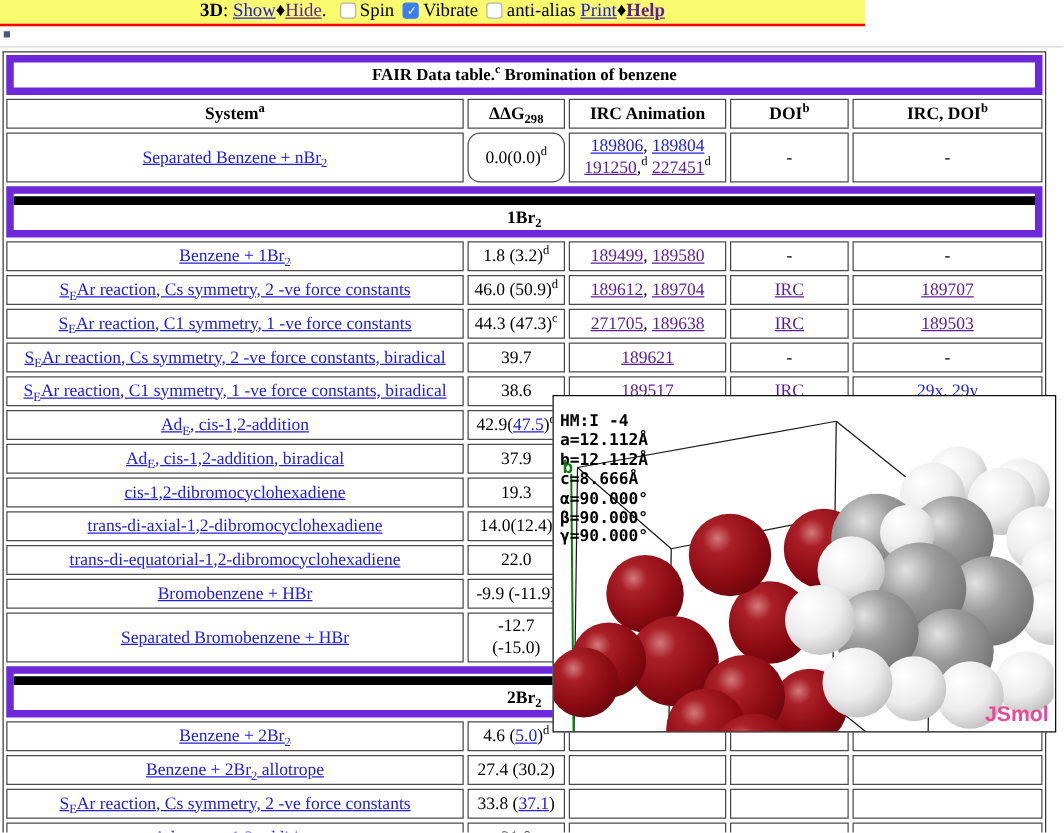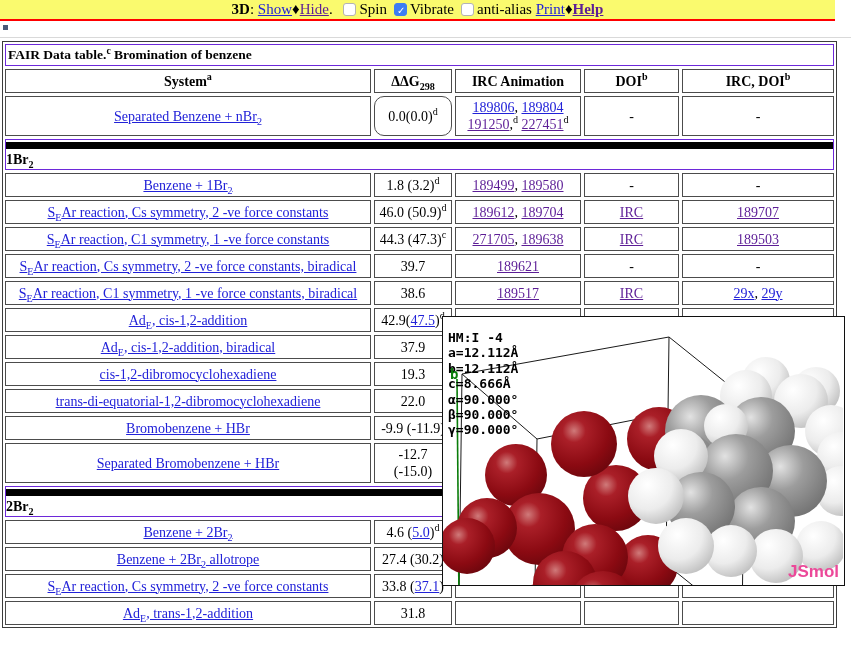--- a/index.html
+++ b/index.html
@@ -1,20 +1,20 @@
 <!DOCTYPE html>
 <html><head>
 <meta charset="utf-8">
 <style>
   html,body{margin:0;padding:0}
   body{width:851px;height:666px;overflow:hidden;background:#fff;position:relative;
        font-family:"Liberation Serif",serif;color:#000}
 
   
-  .toolbar{position:absolute;top:0;left:0;width:835px;height:19px;background:#fafa6e;
+  .toolbar{position:absolute;top:0;left:0;width:692px;height:19px;background:#fafa6e;
            border-bottom:2px solid #ff0000;text-align:center;font-size:15px;line-height:19px;white-space:nowrap}
   .toolbar b{font-weight:bold}
   a{cursor:pointer;text-decoration:underline}
   .lnk-blue{color:#2121d8}
   .lnk-purple{color:#5c1d96}
   .help-link{font-weight:bold}
   .cbx{display:inline-block;width:13px;height:13px;border:1px solid #b3b3b3;border-radius:3px;
        background:#fff;vertical-align:-2px;margin:0 3px 0 7px;box-sizing:border-box;position:relative}
   .cbx.checked{background:#3d7df2;border-color:#3d7df2}
   .cbx.checked:after{content:"✓";color:#fff;font-size:10px;line-height:13px;position:absolute;left:2px;top:0;
@@ -23,21 +23,21 @@
   .bullet{position:absolute;top:25px;left:3px;width:5px;height:5px;background:#4a5a78}
   .hr1{position:absolute;top:37px;left:0;width:851px;height:1px;background:#d9d9d9}
 
   
   #table-root{position:absolute;left:2px;top:41px;width:835px;border:1px solid #3c3c3c;
               padding:2px;box-sizing:border-box;display:flex;flex-direction:column;gap:3px;background:#fff}
   .trow{display:grid;grid-template-columns:366px 78px 126px 95px 1fr;gap:3px}
   .cell{border:1px solid #4c4c4c;display:flex;align-items:center;justify-content:center;flex-wrap:wrap;
         text-align:center;padding:2px 3px;font-size:14px;line-height:17px;box-sizing:border-box;min-height:24px}
   .cell.hdr{font-weight:bold}
-  .boxfull{border:1px solid #6d28d9;text-align:left}
+  .boxfull{border:6px solid #6d28d9;text-align:center}
   .title-box{font-weight:bold;font-size:13.5px;padding:2px;line-height:16px}
   .section-bar{height:7px;background:#000;margin:2px 0 1px}
   .section-label{font-weight:bold;font-size:14px;line-height:19px}
   sub,sup{font-size:0.72em;line-height:0}
 
   
   #viewer{position:absolute;left:442px;top:316px;width:403px;height:270px;background:#fff;
           border:1.5px solid #101010;box-sizing:border-box;z-index:9;overflow:hidden}
   #viewer svg{position:absolute;left:0;top:0}
   .vinfo{position:absolute;left:5px;top:13px;font-family:"DejaVu Sans Mono",monospace;font-weight:bold;
@@ -218,20 +218,37 @@
       <div class="cell">
         <span></span>
       </div>
     </div>
     <div class="trow">
       <div class="cell">
         <span><a class="lnk-blue">cis-1,2-dibromocyclohexadiene</a></span>
       </div>
       <div class="cell">
         <span>19.3</span>
+      </div>
+      <div class="cell">
+        <span></span>
+      </div>
+      <div class="cell">
+        <span></span>
+      </div>
+      <div class="cell">
+        <span></span>
+      </div>
+    </div>
+    <div class="trow">
+      <div class="cell">
+        <span><a class="lnk-blue">trans-di-axial-1,2-dibromocyclohexadiene</a></span>
+      </div>
+      <div class="cell">
+        <span>14.0(12.4)</span>
       </div>
       <div class="cell">
         <span></span>
       </div>
       <div class="cell">
         <span></span>
       </div>
       <div class="cell">
         <span></span>
       </div>

